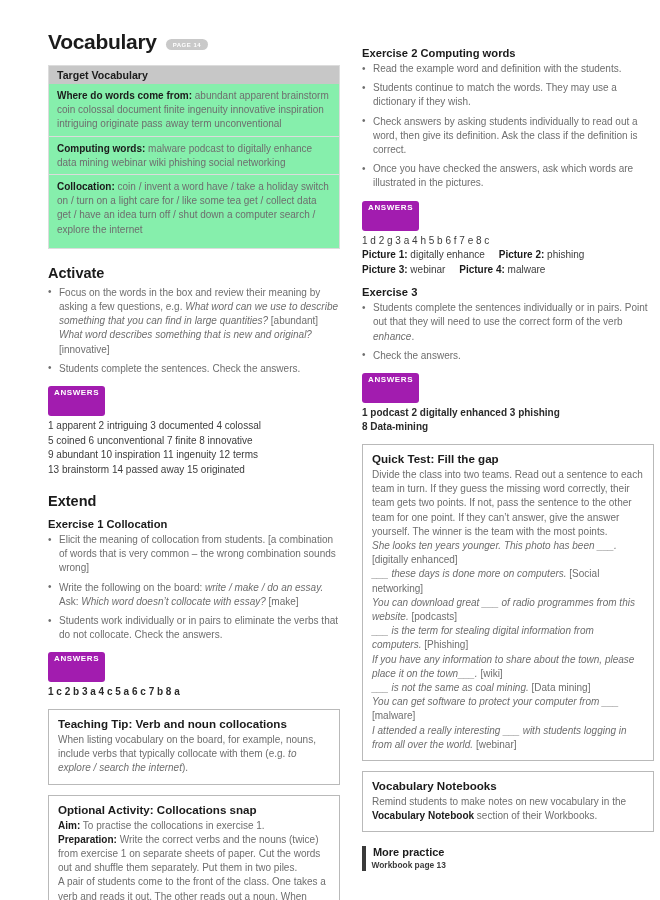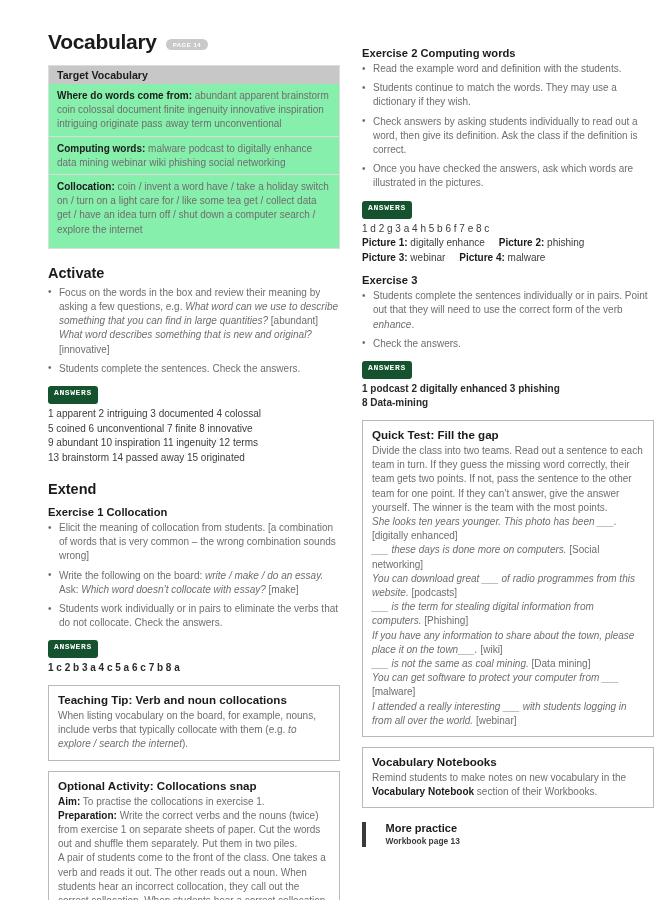--- a/index.html
+++ b/index.html
@@ -117,29 +117,28 @@
     left: 0;
     top: -0.5px;
     color: #6e6e6e;
     font-size: 10px;
   }
   .it { font-style: italic; }
 
   
   .answers-tag {
     display: inline-block;
-    background: #14532d;
+    background: #a21caf;
     color: #ffffff;
     font-size: 8px;
     font-weight: bold;
     letter-spacing: 0.6px;
     border-radius: 3px;
-    padding: 2px 6px 7px 6px;
+    padding: 2px 6px 19px 6px;
     margin: 4px 0 3px 0;
-    font-family: Liberation Mono, monospace;
   }
   .answers-body {
     font-size: 10px;
     line-height: 14.5px;
     color: #3c3c3c;
     margin-bottom: 6px;
   }
   .answers-body.bold-ans { font-weight: bold; color: #2b2b2b; }
   .answers-body .lbl { font-weight: bold; color: #1b1b1b; }
 
@@ -159,22 +158,23 @@
     margin: 0;
     font-size: 10px;
     line-height: 14.2px;
   }
   .out-box p + p { margin-top: 0px; }
   .inline-b { font-weight: bold; color: #1b1b1b; }
 
   
   .more-practice {
     display: flex;
-    gap: 20px;
+    gap: 6px;
     margin-top: 14px;
+    text-align: center;
   }
   .mp-bar {
     width: 3.5px;
     background: #3a3a3a;
     flex: 0 0 3.5px;
   }
   .mp-title {
     font-size: 11px;
     font-weight: bold;
     color: #1b1b1b;

